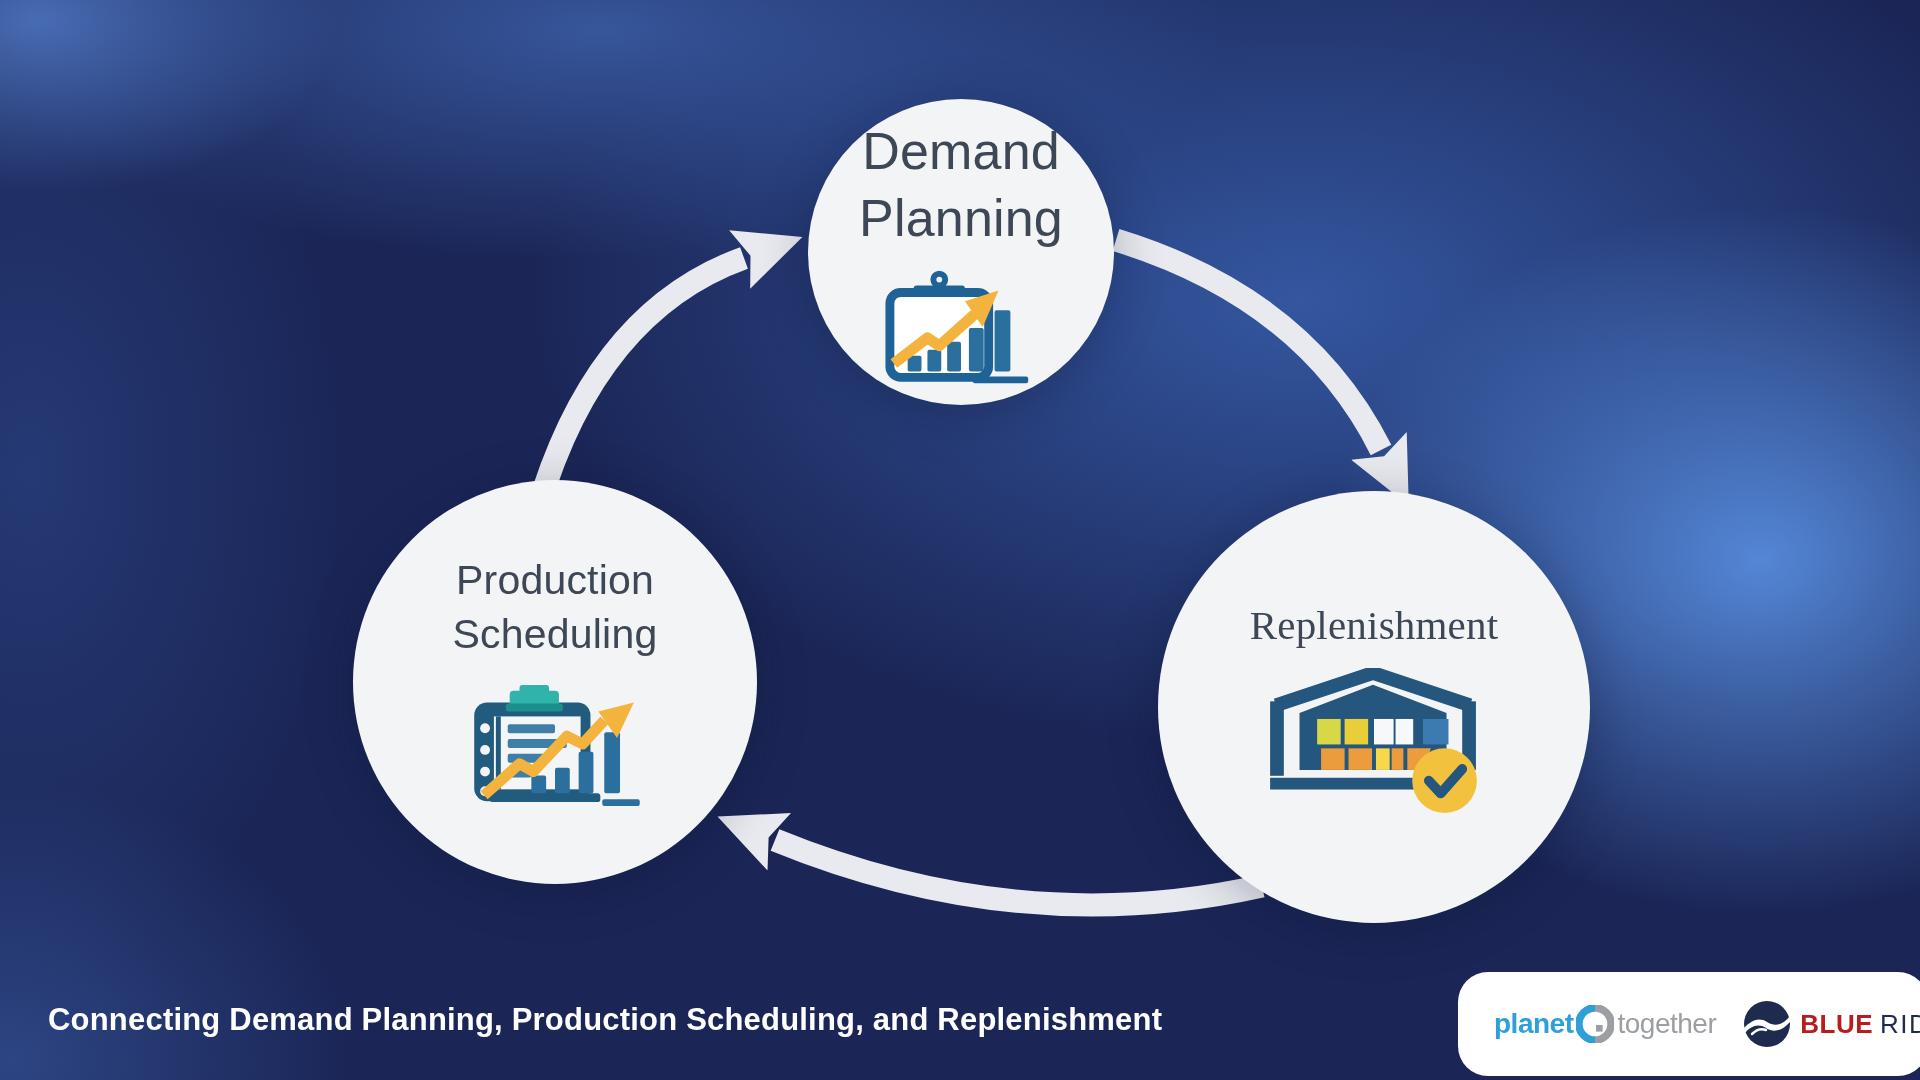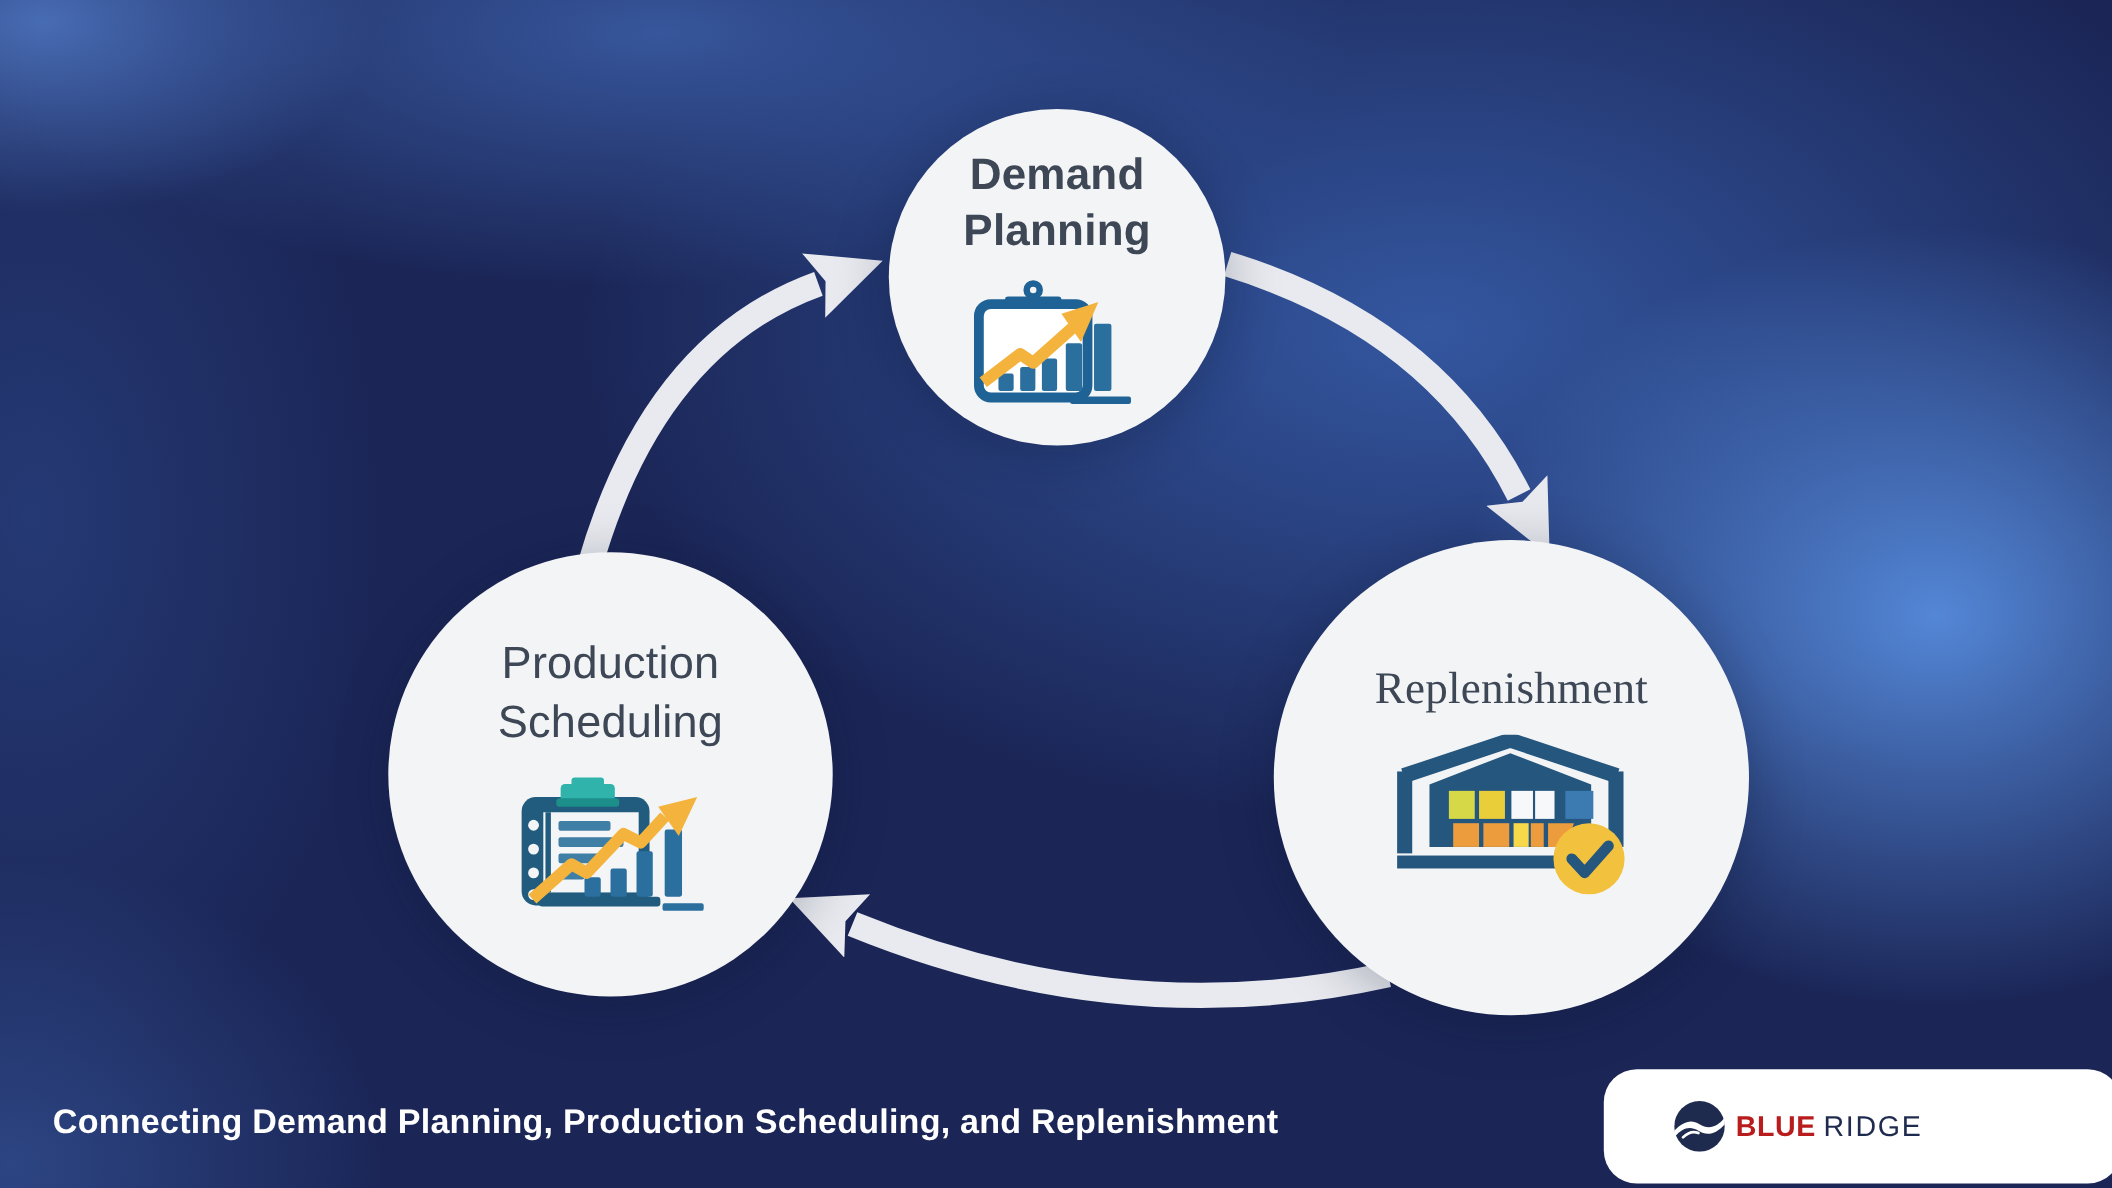--- a/index.html
+++ b/index.html
@@ -17,22 +17,22 @@
   }
   .arrows{position:absolute; left:0; top:0;}
   .node{
     position:absolute; border-radius:50%; background:#f3f4f6;
     display:flex; flex-direction:column; align-items:center; justify-content:center;
     box-shadow:0 8px 50px rgba(8,14,40,.28);
   }
   .node-label{text-align:center; color:#3d4755; font-weight:500; letter-spacing:.2px;}
   .node-label span{display:block;}
   #node-demand{left:808px; top:99px; width:306px; height:306px;}
-  #node-demand .node-label{font-size:40px; line-height:1.28;font-weight:bold;}
-  #node-production{left:353px; top:502px; width:404px; height:404px;}
+  #node-demand .node-label{font-size:52px; line-height:1.28;}
+  #node-production{left:353px; top:480px; width:404px; height:404px;}
   #node-replenishment{left:1158px; top:491px; width:432px; height:432px;font-family:Liberation Serif, serif;}
   .node-label.lg{font-size:41px; line-height:1.30;}
   .node-icon{margin-top:16px;}
   .caption{
     position:absolute; left:48px; top:1002px; color:#ffffff;
     font-size:31px; font-weight:700; letter-spacing:.2px; white-space:nowrap;
   }
   .logo-card{
     position:absolute; left:1458px; top:972px; width:470px; height:104px;
     background:#ffffff; border-radius:30px;
@@ -135,20 +135,30 @@
       <path d="M140 82 L164 82 L157 104 L140 104 Z" fill="#ec9c3c"></path>
       <rect x="0" y="112" width="168" height="12" fill="#24567e"></rect>
       <circle cx="178" cy="115" r="33" fill="#f2c23e"></circle>
       <path d="M162 115 L174 128 L196 103" fill="none" stroke="#24567e" stroke-width="10" stroke-linecap="round" stroke-linejoin="round"></path>
     </svg>
   </div>
 
   <div class="caption">Connecting Demand Planning, Production Scheduling, and Replenishment</div>
 
   <div class="logo-card">
+    <div class="pt-logo">
+      <span class="pt-planet">planet</span>
+      <svg class="pt-mark" width="38" height="38" viewBox="0 0 40 40">
+        <path d="M20 3 A17 17 0 0 0 20 37" fill="none" stroke="#2e9fd9" stroke-width="8"></path>
+        <path d="M20 3 A17 17 0 0 1 20 37" fill="none" stroke="#9b9fa3" stroke-width="8"></path>
+        <rect x="13" y="13" width="14" height="14" fill="#ffffff"></rect>
+        <rect x="21" y="21" width="7" height="7" fill="#9b9fa3"></rect>
+      </svg>
+      <span class="pt-together">together</span>
+    </div>
     <div class="br-logo">
       <svg class="br-mark" width="46" height="46" viewBox="0 0 46 46">
         <circle cx="23" cy="23" r="23" fill="#1e2a4e"></circle>
         <path d="M0 27 C 8 19 15 16 23 21 C 31 26 39 24 46 15 L46 21 C 38 30 30 32 22 27 C 14 22 7 25 1 32 Z" fill="#ffffff"></path>
         <path d="M8 33 C 12 29 17 27 22 29" fill="none" stroke="#ffffff" stroke-width="2.5" stroke-linecap="round"></path>
       </svg>
       <span class="br-blue">BLUE</span>
       <span class="br-ridge">RIDGE</span>
     </div>
   </div>

